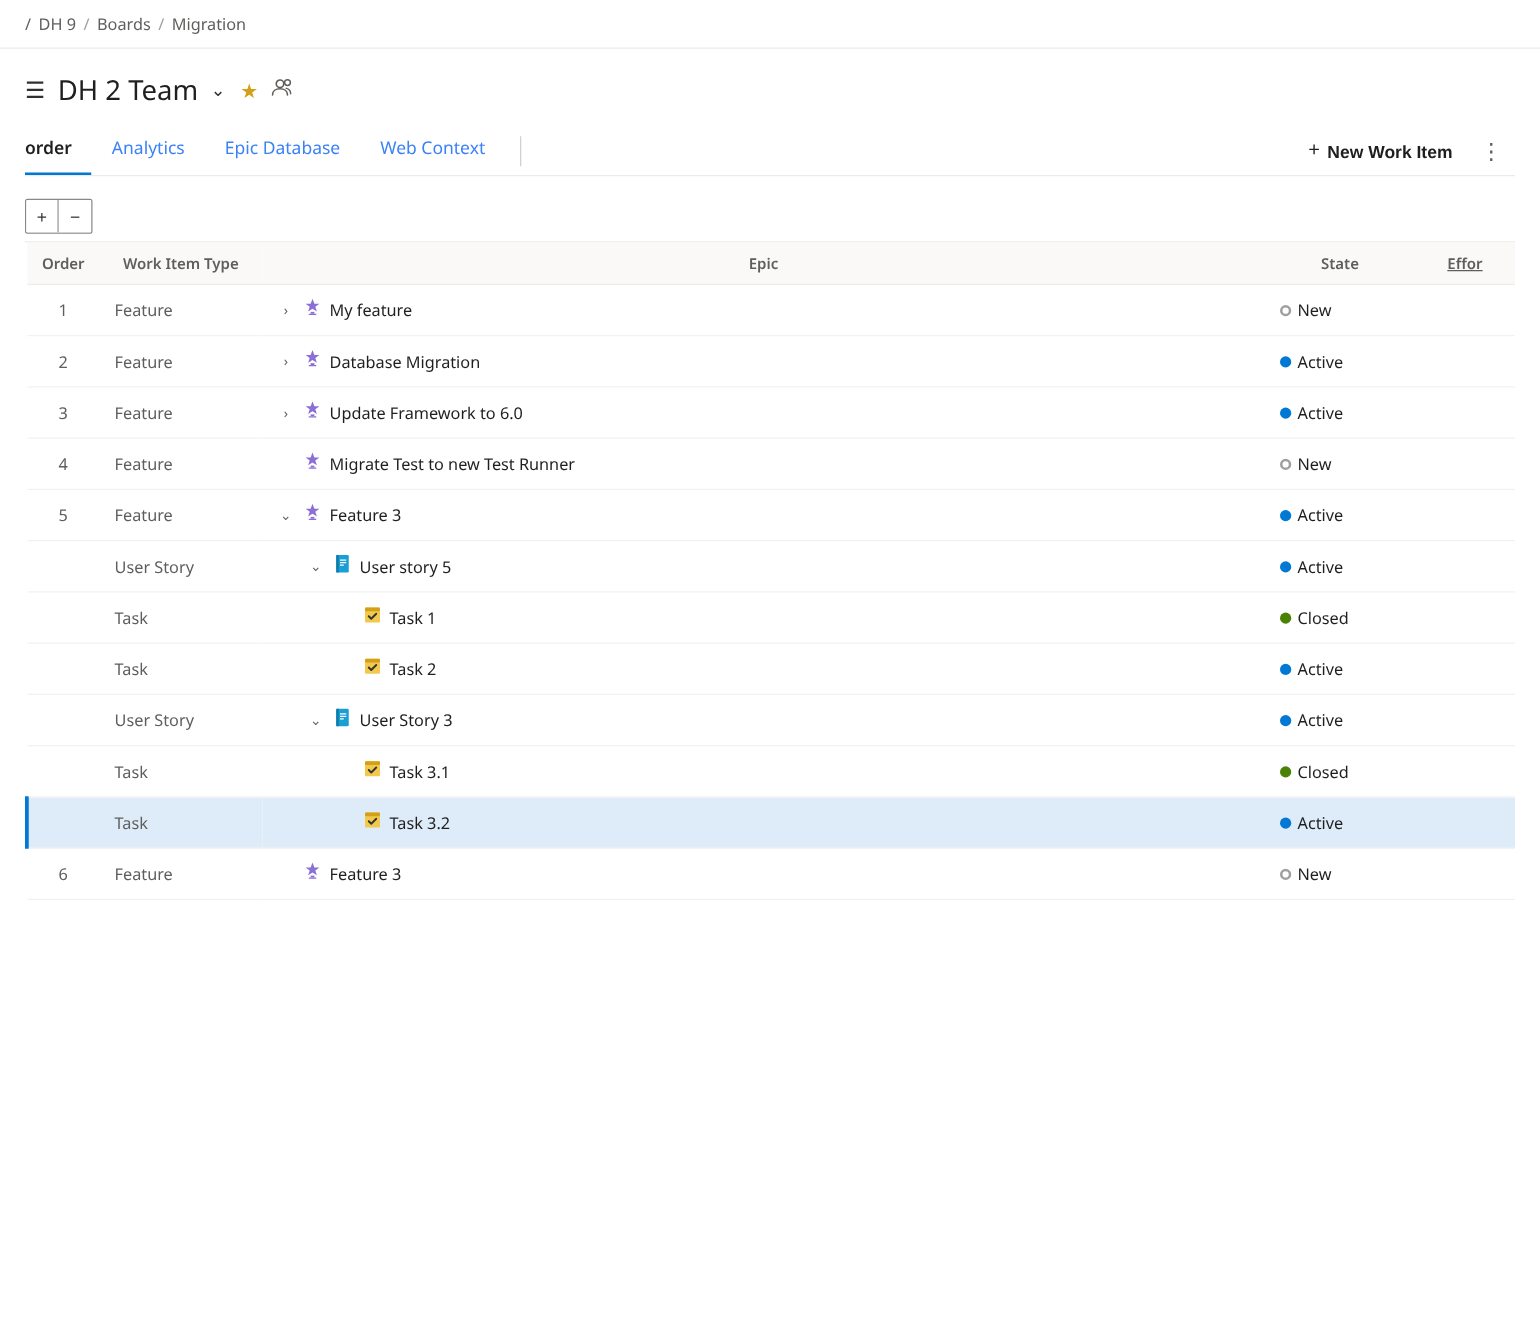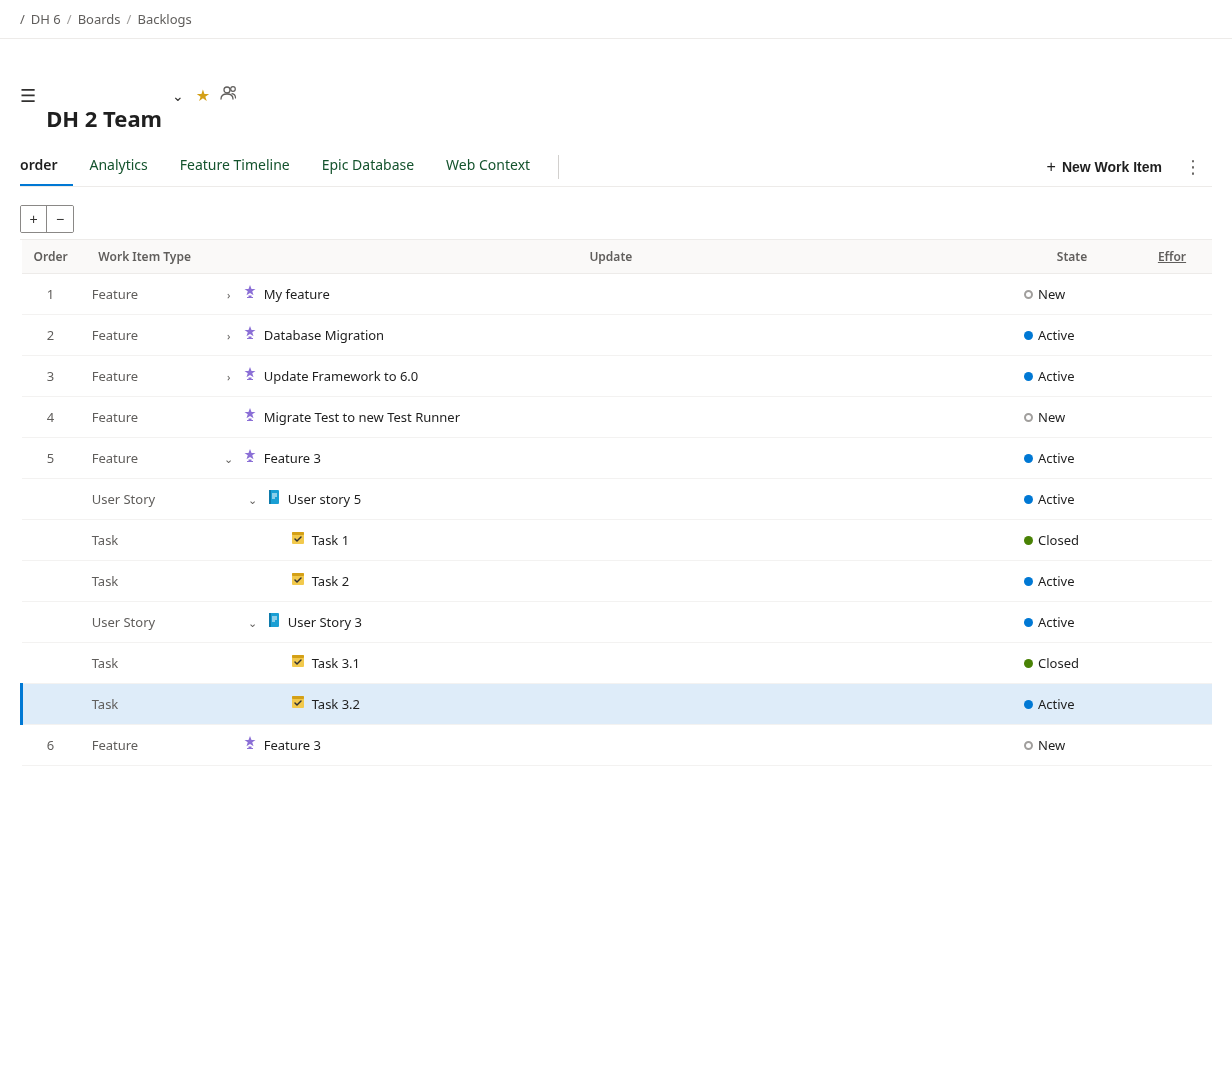--- a/index.html
+++ b/index.html
@@ -34,24 +34,23 @@
       gap: 10px;
       margin-bottom: 14px;
     }
     .hamburger-icon {
       font-size: 18px;
       color: #323130;
       cursor: pointer;
     }
     .team-name {
       font-size: 22px;
-      font-weight: 700;
+      font-weight: 400;
       color: #1f1f1f;
       cursor: pointer;
-      margin-top: 46px;
     }
     .chevron-down {
       font-size: 14px;
       color: #323130;
       cursor: pointer;
     }
     .star-icon {
       font-size: 16px;
       color: #d4a017;
       cursor: pointer;
@@ -66,21 +65,21 @@
     
     .nav-tabs {
       display: flex;
       align-items: center;
       border-bottom: 1px solid #edebe9;
       gap: 0;
     }
     .nav-tab {
       padding: 8px 16px 10px 16px;
       font-size: 14px;
-      color: #14532d;
+      color: #3b82f6;
       cursor: pointer;
       border-bottom: 2px solid transparent;
       white-space: nowrap;
     }
     .nav-tab:first-child { padding-left: 0; }
     .nav-tab.active {
       color: #1f1f1f;
       font-weight: 600;
       border-bottom: 2px solid #0078d4;
     }
@@ -239,25 +238,25 @@
     
     .book-svg { width: 16px; height: 16px; }
     
     .task-svg { width: 16px; height: 16px; }
   </style>
 </head>
 <body>
 
 <div class="breadcrumb">
   <span>/</span>
-  <span class="link">DH 6</span>
+  <span class="link">DH 9</span>
   <span class="sep">/</span>
   <span class="link">Boards</span>
   <span class="sep">/</span>
-  <span>Backlogs</span>
+  <span>Migration</span>
 </div>
 
 <div class="header">
   <div class="team-title-row">
     <span class="hamburger-icon">☰</span>
     <span class="team-name">DH 2 Team</span>
     <span class="chevron-down">⌄</span>
     <span class="star-icon">★</span>
     <span class="team-members-icon">
       
@@ -266,21 +265,20 @@
         <path d="M1 15c0-3.314 2.686-5 6-5s6 1.686 6 5" stroke="#605e5c" stroke-width="1.3" fill="none" stroke-linecap="round"></path>
         <circle cx="13" cy="5" r="2.3" stroke="#605e5c" stroke-width="1.2" fill="none"></circle>
         <path d="M15.5 14c0-2.5-1.5-4-3.5-4.3" stroke="#605e5c" stroke-width="1.2" fill="none" stroke-linecap="round"></path>
       </svg>
     </span>
   </div>
 
   <nav class="nav-tabs">
     <span class="nav-tab active">order</span>
     <span class="nav-tab">Analytics</span>
-    <span class="nav-tab">Feature Timeline</span>
     <span class="nav-tab">Epic Database</span>
     <span class="nav-tab">Web Context</span>
     <div class="nav-divider"></div>
     <div class="nav-spacer"></div>
     <button class="new-work-item-btn">
       <span class="plus">+</span>
       <span>New Work Item</span>
     </button>
     <button class="more-options-btn">⋮</button>
   </nav>
@@ -293,21 +291,21 @@
       <button class="expand-btn">+</button>
       <button class="collapse-btn">−</button>
     </div>
   </div>
 
   <table class="backlog-table">
     <thead>
       <tr>
         <th class="col-header col-order">Order</th>
         <th class="col-header col-type">Work Item Type</th>
-        <th class="col-header col-title">Update</th>
+        <th class="col-header col-title">Epic</th>
         <th class="col-header col-state">State</th>
         <th class="col-header col-effort">Effor</th>
       </tr>
     </thead>
     <tbody id="backlog-tbody">
     <tr class="backlog-row">
     <td class="td-order">1</td>
     <td class="td-type">Feature</td>
     <td class="td-title">
       <div class="title-cell" style="padding-left:0px">

